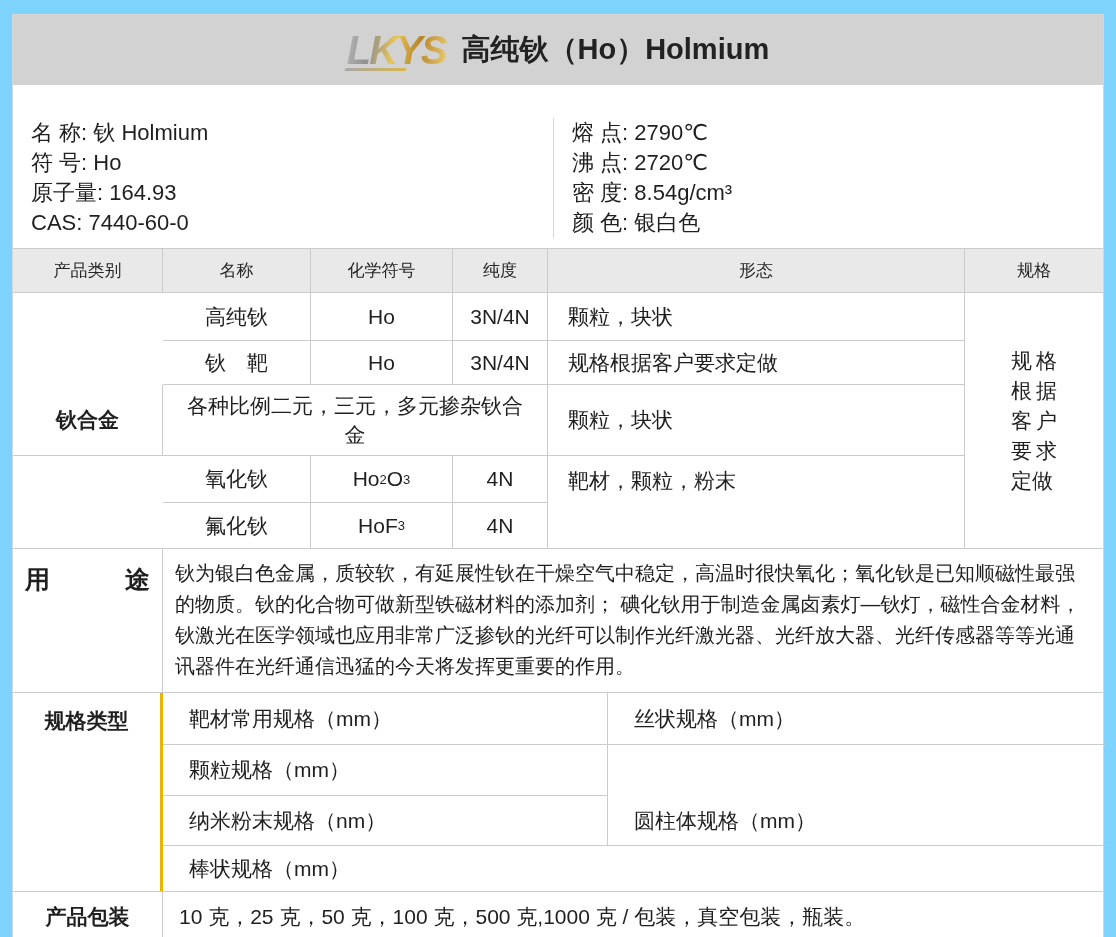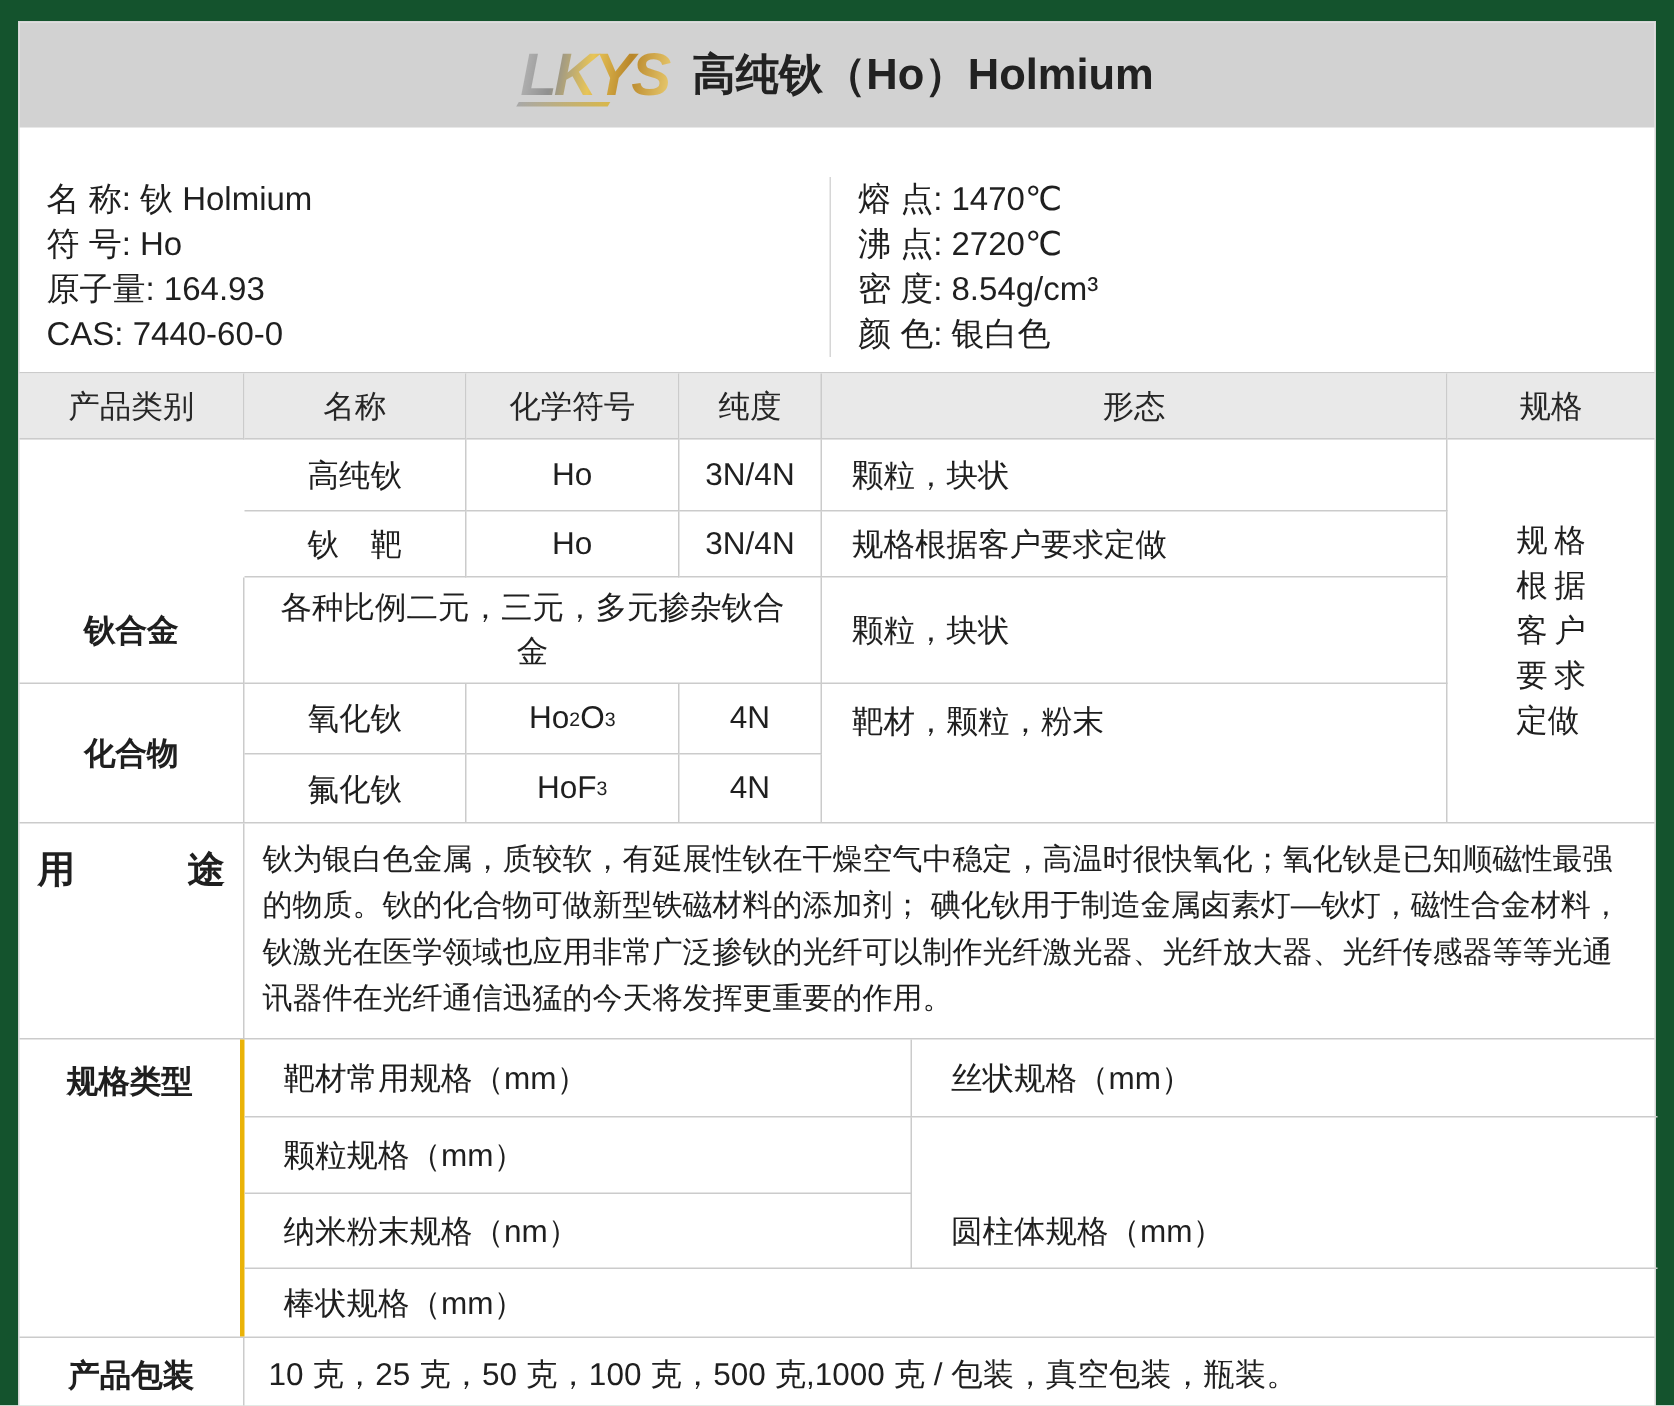--- a/index.html
+++ b/index.html
@@ -1,17 +1,17 @@
 <!DOCTYPE html>
 <html><head>
 <meta charset="utf-8">
 <style>
   * { margin:0; padding:0; box-sizing:border-box; }
   html,body { background:#ffffff; width:1116px; font-family:"Liberation Sans","DejaVu Sans",sans-serif; color:#1f1f1f; }
-  .page { width:1116px; height:937px; background:#14532d; position:relative; }
+  .page { width:1116px; height:937px; background:#7dd3fc; position:relative; }
   .content { position:absolute; left:12px; top:14px; width:1092px; border:1px solid #d6d6d6; background:#fff; }
 
   
   .topbar { height:70px; background:#d2d2d2; display:flex; align-items:center; justify-content:center; gap:10px; }
   .logo { font-size:40px; font-weight:bold; font-style:italic; letter-spacing:-2px;
           background:linear-gradient(100deg,#b9b9b9 0%,#8f8f8f 22%,#e8c558 45%,#b8862a 68%,#f2d87d 100%);
           -webkit-background-clip:text; background-clip:text; color:transparent; position:relative; padding-right:6px; }
   .logo-underline { position:absolute; left:-2px; bottom:2px; width:58%; height:3px;
           background:linear-gradient(90deg,#a8a8a8,#d8b74a); transform:skewX(-30deg); }
   .page-title { font-size:29px; font-weight:bold; color:#222; }
@@ -26,21 +26,21 @@
   .br { border-right:1px solid #cbcbcb; }
   .bb { border-bottom:1px solid #cbcbcb; }
 
   
   .pgrid { display:grid; border-top:1px solid #cbcbcb;
            grid-template-columns:150px 148px 142px 95px 417px 138px;
            grid-template-rows:44px 48px 44px 71px 47px 45px; }
   .cell { display:flex; align-items:center; justify-content:center; font-size:21px; text-align:center; }
   .cell.left { justify-content:flex-start; text-align:left; padding-left:20px; }
   .cell.top { align-items:flex-start; padding-top:11px; }
-  .hcell { background:#e9e9e9; font-size:21px; color:#262626; }
+  .hcell { background:#e9e9e9; font-size:17px; color:#262626; }
   .cat { font-weight:bold; }
   .wrapcell { padding:4px 14px; line-height:29px; }
   .fsub { font-size:13px; vertical-align:1px; }
   .vtext { width:2.2em; word-break:break-all; line-height:30px; font-size:21px; text-align:justify; }
 
   
   .usage { display:flex; border-top:1px solid #cbcbcb; }
   .usage-label { width:150px; border-right:1px solid #cbcbcb; font-size:25px; font-weight:bold;
                  display:flex; justify-content:center; padding-top:14px; }
   .usage-text { flex:1; font-size:20px; line-height:31px; padding:9px 14px 10px 12px; }
@@ -74,38 +74,37 @@
     </div>
 
     <div class="info">
       <div class="info-col info-left">
         <div>名 称: 钬 Holmium</div>
         <div>符 号: Ho</div>
         <div>原子量: 164.93</div>
         <div>CAS: 7440-60-0</div>
       </div>
       <div class="info-col info-right">
-        <div>熔 点: 1470℃</div>
+        <div>熔 点: 2790℃</div>
         <div>沸 点: 2720℃</div>
         <div>密 度: 8.54g/cm³</div>
         <div>颜 色: 银白色</div>
       </div>
     </div>
 
     <div class="pgrid">
 
       <div class="cell hcell br bb" style="grid-column:1;grid-row:1;">产品类别</div>
       <div class="cell hcell br bb" style="grid-column:2;grid-row:1;">名称</div>
       <div class="cell hcell br bb" style="grid-column:3;grid-row:1;">化学符号</div>
       <div class="cell hcell br bb" style="grid-column:4;grid-row:1;">纯度</div>
       <div class="cell hcell br bb" style="grid-column:5;grid-row:1;">形态</div>
       <div class="cell hcell bb" style="grid-column:6;grid-row:1;">规格</div>
 
       <div class="cell cat br bb" style="grid-column:1;grid-row:4;">钬合金</div>
-      <div class="cell cat br" style="grid-column:1;grid-row:5/span 2;">化合物</div>
 
       <div class="cell br bb" style="grid-column:2;grid-row:2;">高纯钬</div>
       <div class="cell br bb" style="grid-column:3;grid-row:2;">Ho</div>
       <div class="cell br bb" style="grid-column:4;grid-row:2;">3N/4N</div>
       <div class="cell left br bb" style="grid-column:5;grid-row:2;">颗粒，块状</div>
 
       <div class="cell br bb" style="grid-column:2;grid-row:3;text-align:center;">钬　靶</div>
       <div class="cell br bb" style="grid-column:3;grid-row:3;">Ho</div>
       <div class="cell br bb" style="grid-column:4;grid-row:3;">3N/4N</div>
       <div class="cell left br bb" style="grid-column:5;grid-row:3;">规格根据客户要求定做</div>

